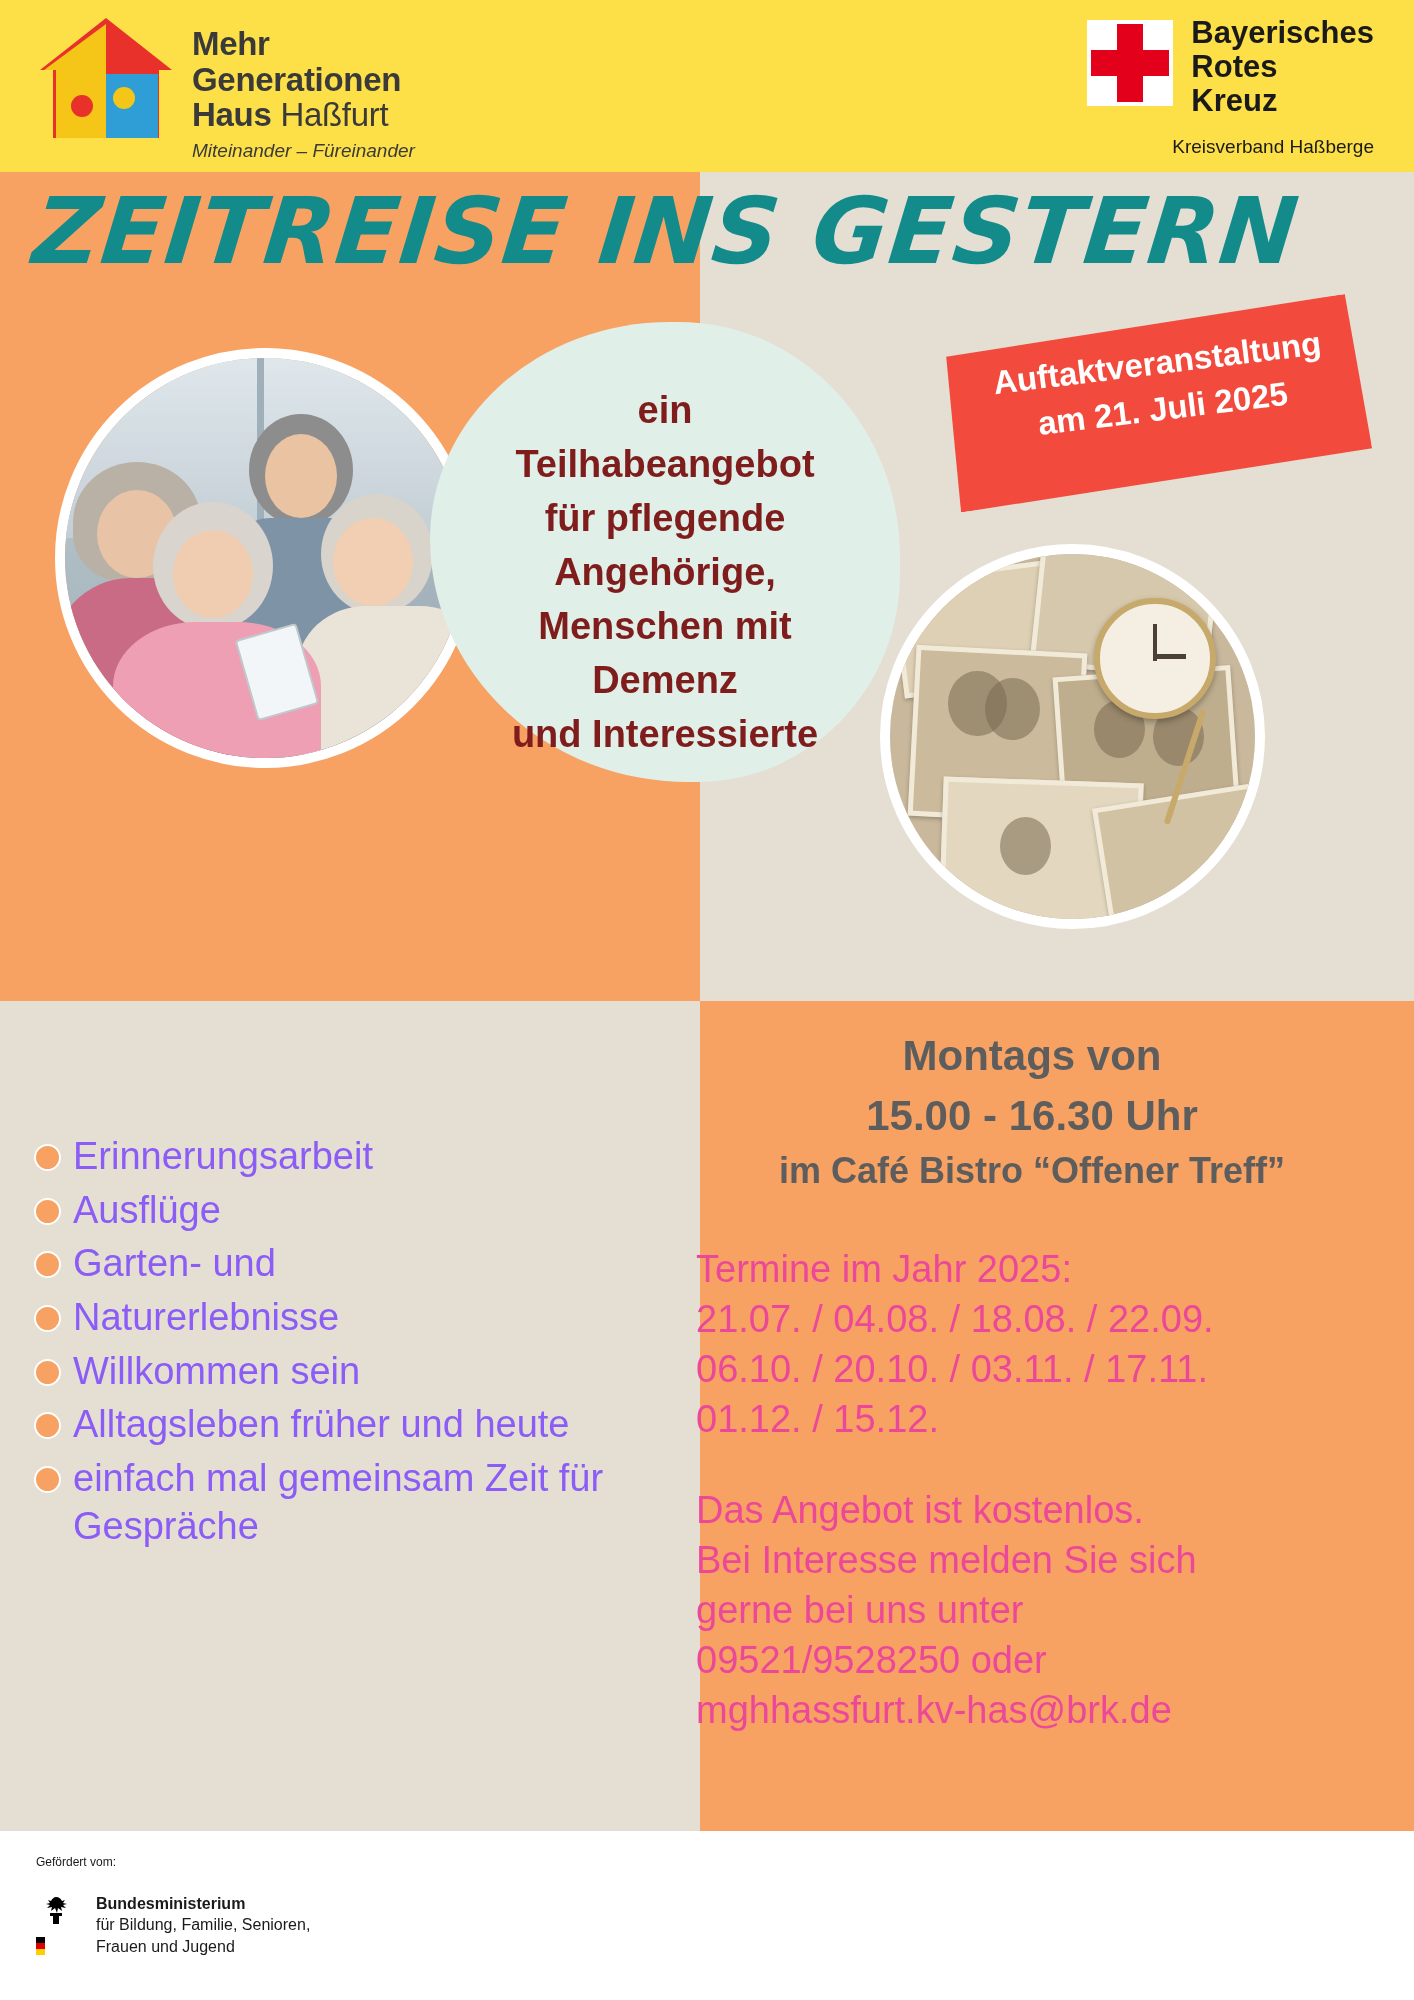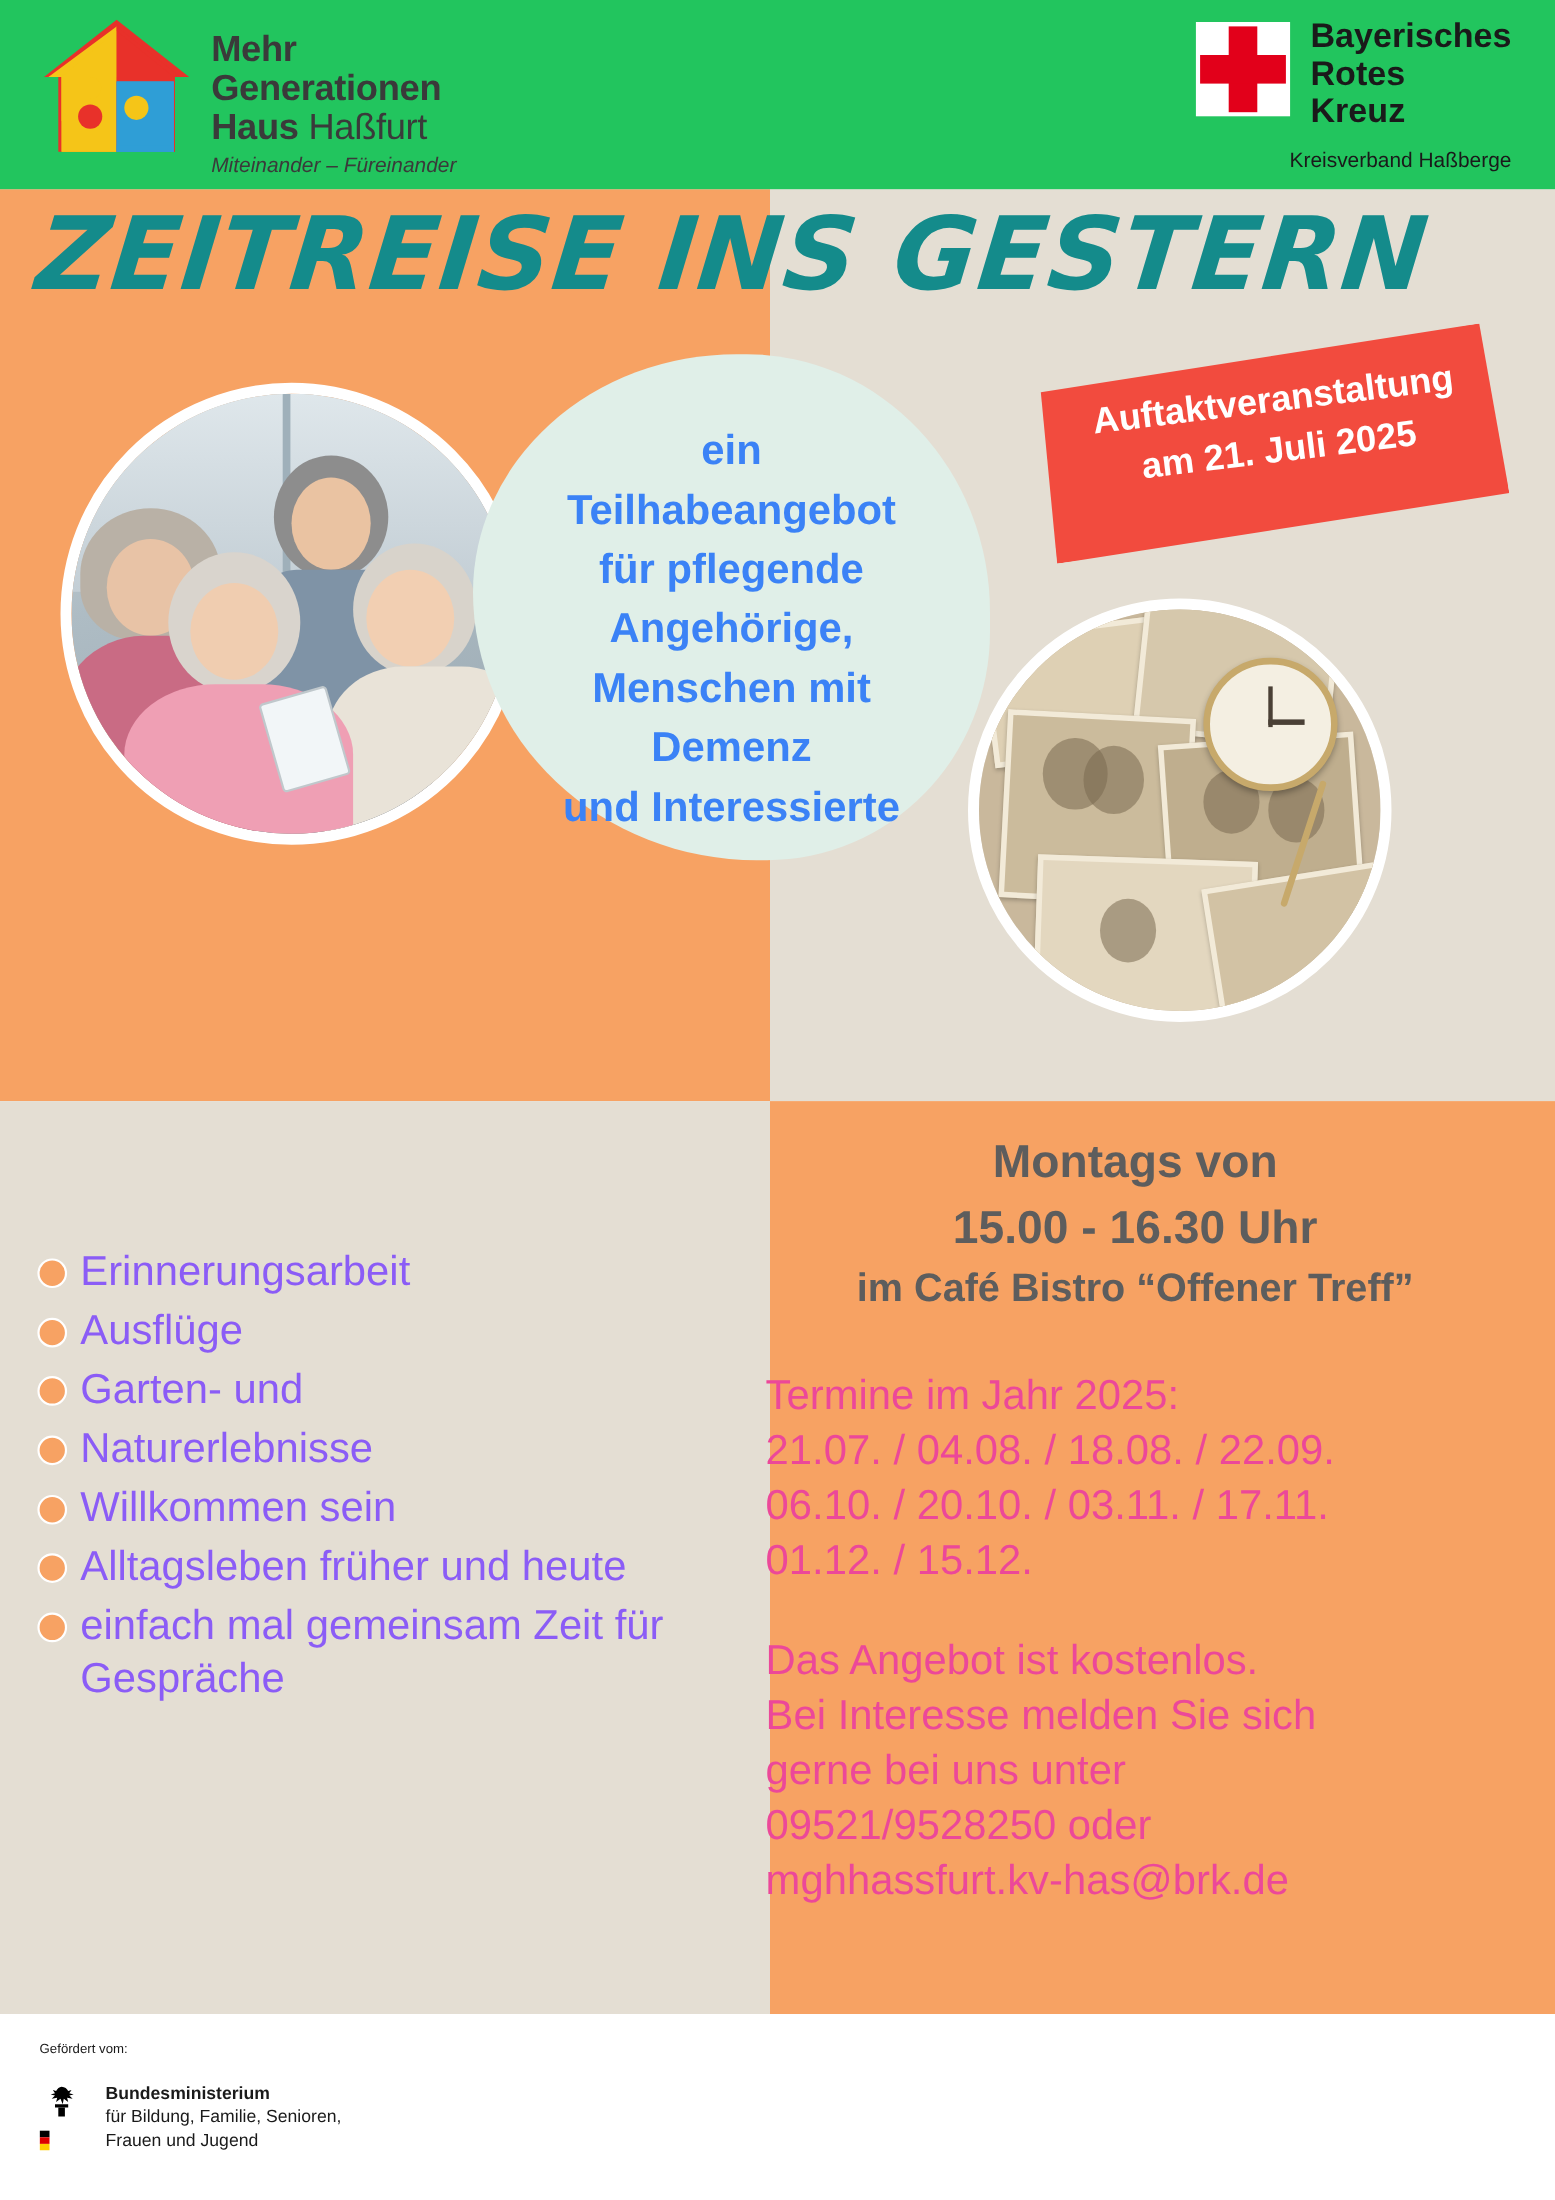--- a/index.html
+++ b/index.html
@@ -17,21 +17,21 @@
     overflow: hidden;
     background: #ffffff;
   }
 
   
   .header {
     position: absolute;
     left: 0; top: 0;
     width: 1414px;
     height: 172px;
-    background: #22c55e;
+    background: #fde047;
     z-index: 5;
   }
   .mgh-logo {
     position: absolute;
     left: 36px;
     top: 14px;
     display: flex;
     align-items: flex-start;
   }
   .mgh-house {
@@ -260,21 +260,21 @@
     height: 460px;
     background: #e0efe8;
     border-radius: 52% 48% 44% 56% / 48% 52% 46% 54%;
   }
   .blob-text {
     position: absolute;
     left: 450px;
     top: 384px;
     width: 430px;
     text-align: center;
-    color: #3b82f6;
+    color: #7f1d1d;
     font-size: 38px;
     font-weight: bold;
     line-height: 1.42;
   }
 
   
   .banner {
     position: absolute;
     left: 945px;
     top: 318px;

